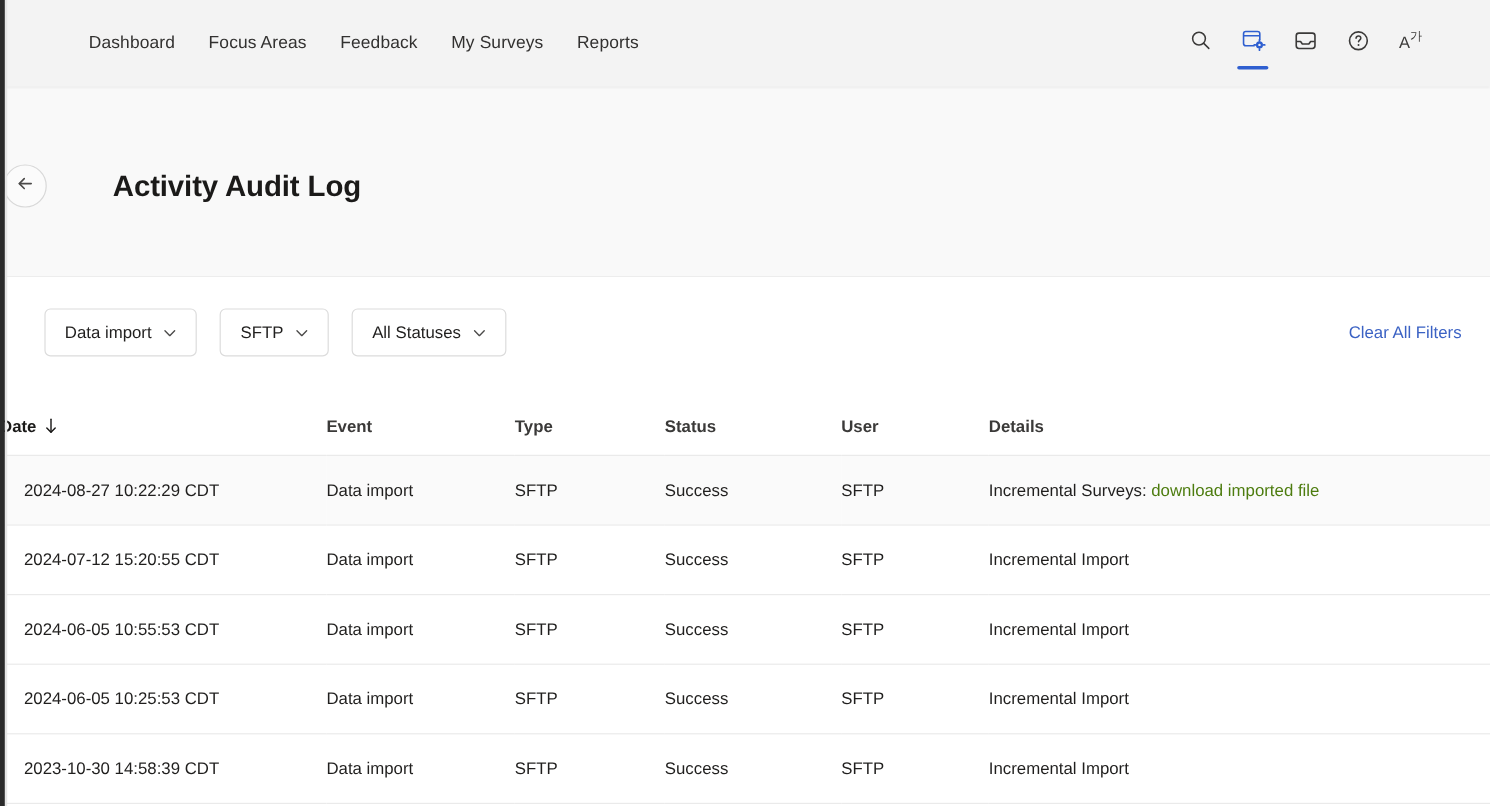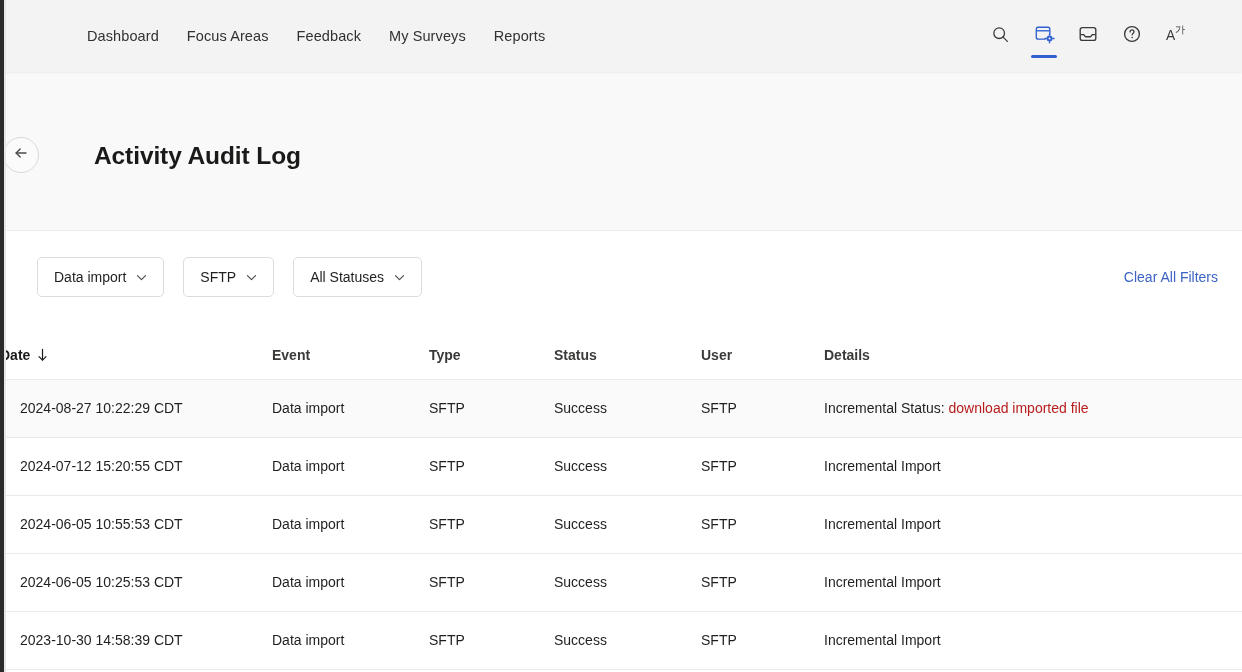--- a/index.html
+++ b/index.html
@@ -55,21 +55,21 @@
     gap: 0px;
   }
   .nav-link {
     font-size: 14.5px;
     color: #323130;
     padding: 6px 14px;
     cursor: pointer;
     white-space: nowrap;
     letter-spacing: 0.1px;
   }
-  .nav-link:first-child { padding-left: 0; margin-left: 13px; }
+  .nav-link:first-child { padding-left: 0; }
 
   .nav-actions {
     margin-left: auto;
     display: flex;
     align-items: center;
     height: 72px;
     padding-right: 44px;
     gap: 0px;
   }
   .nav-icon-btn {
@@ -214,21 +214,21 @@
   tr.row-highlight td { background: #fafafa; }
 
   .c-date   { width: 272px; padding-left: 20px; }
   .c-event  { width: 157px; }
   .c-type   { width: 125px; }
   .c-status { width: 147px; }
   .c-user   { width: 123px; }
   .c-details{ width: 418px; }
 
   .link-inline {
-    color: #b91c1c;
+    color: #4d7c0f;
     cursor: pointer;
   }
 
   .sort-arrow { display: inline-flex; align-items: center; }
 </style>
 </head>
 <body>
 
 <div id="app">
 
@@ -388,21 +388,21 @@
           </th>
         </tr>
       </thead>
       <tbody id="table-body">
           <tr class="row-highlight">
             <td class="c-date">2024-08-27 10:22:29 CDT</td>
             <td class="c-event">Data import</td>
             <td class="c-type">SFTP</td>
             <td class="c-status">Success</td>
             <td class="c-user">SFTP</td>
-            <td class="c-details"><span>Incremental Status:</span> <span class="link-inline">download imported file</span></td>
+            <td class="c-details"><span>Incremental Surveys:</span> <span class="link-inline">download imported file</span></td>
           </tr>
           <tr>
             <td class="c-date">2024-07-12 15:20:55 CDT</td>
             <td class="c-event">Data import</td>
             <td class="c-type">SFTP</td>
             <td class="c-status">Success</td>
             <td class="c-user">SFTP</td>
             <td class="c-details"><span>Incremental Import</span></td>
           </tr>
           <tr>

